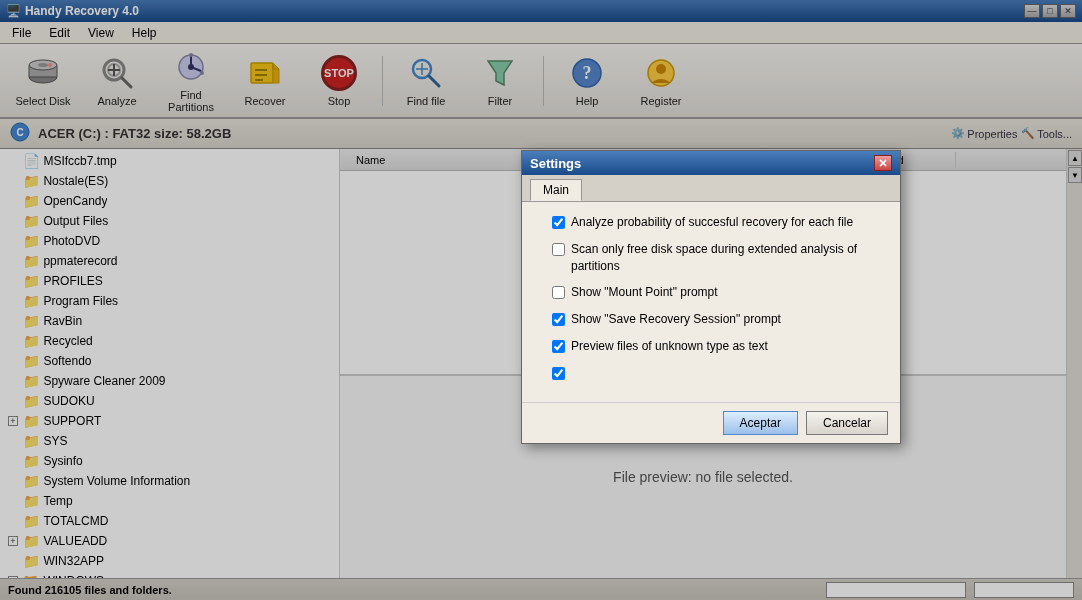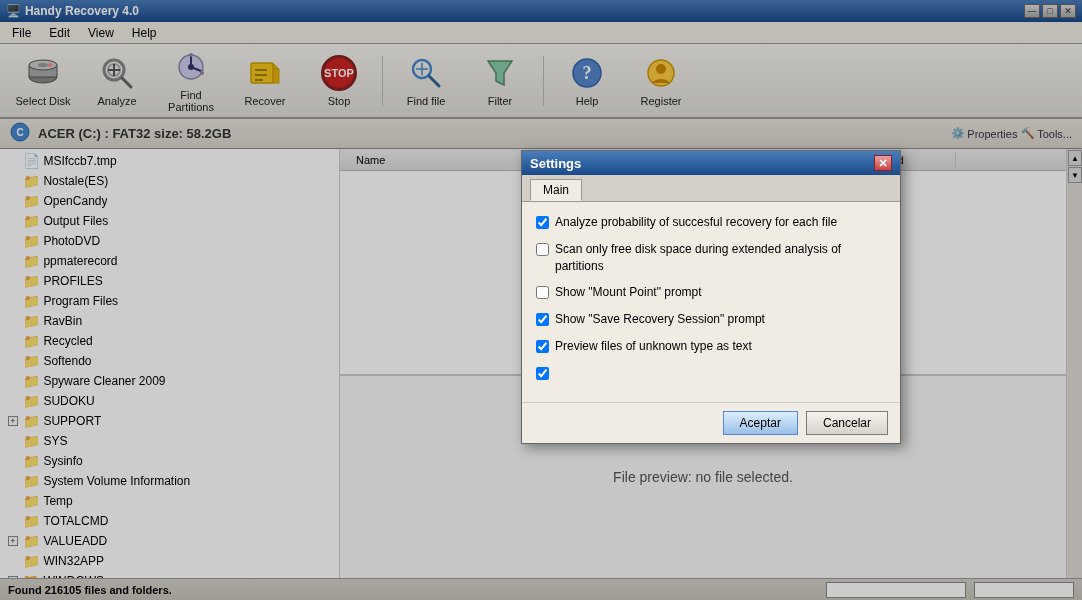--- a/index.html
+++ b/index.html
@@ -60,21 +60,21 @@
 
     
     #dialog-overlay { position: absolute; top: 0; left: 0; width: 1082px; height: 600px; background: rgba(0,0,0,0.2); z-index: 100; display: flex; align-items: flex-start; justify-content: center; padding-top: 150px; padding-left: 340px; }
     #settings-dialog { width: 380px; background: #f0ece4; border: 1px solid #666; box-shadow: 4px 4px 12px rgba(0,0,0,0.4); }
     #dialog-titlebar { background: linear-gradient(to bottom, #4a7ebb, #1a4a8a); color: white; padding: 4px 8px; display: flex; align-items: center; justify-content: space-between; font-size: 13px; font-weight: bold; }
     #dialog-close { background: linear-gradient(to bottom, #e8a0a0, #cc4444); border: 1px solid #882222; color: white; width: 18px; height: 16px; display: flex; align-items: center; justify-content: center; cursor: pointer; font-size: 11px; font-weight: bold; }
     #dialog-tabs { background: #d4d0c8; border-bottom: 1px solid #999; padding: 4px 8px 0; display: flex; }
     .dialog-tab { padding: 3px 12px; border: 1px solid #999; border-bottom: none; background: linear-gradient(to bottom, #f5f3ee, #e0ddd8); cursor: pointer; font-size: 12px; margin-right: 2px; }
     .dialog-tab.active { background: #f0ece4; border-bottom: 1px solid #f0ece4; z-index: 1; position: relative; }
     #dialog-content { padding: 12px 14px; background: #f0ece4; }
-    .checkbox-row { display: flex; align-items: flex-start; gap: 6px; margin-bottom: 10px; }
+    .checkbox-row { display: flex; align-items: flex-start; gap: 6px; margin-bottom: 10px; margin-left: 16px; }
     .checkbox-row input[type="checkbox"] { margin-top: 2px; flex-shrink: 0; cursor: pointer; }
     .checkbox-label { font-size: 12px; line-height: 1.4; cursor: pointer; }
     #dialog-footer { padding: 8px 12px; display: flex; justify-content: flex-end; gap: 8px; background: #f0ece4; border-top: 1px solid #ccc; }
     .dialog-btn { padding: 4px 16px; border: 1px solid #7a7a7a; background: linear-gradient(to bottom, #f5f3ee, #d8d4cc); cursor: pointer; font-size: 12px; }
     .dialog-btn.primary { background: linear-gradient(to bottom, #ddeeff, #9bbfe8); border-color: #5588cc; }
 
     
     .stop-icon { width: 36px; height: 36px; background: #cc2222; border-radius: 50%; display: flex; align-items: center; justify-content: center; color: white; font-size: 11px; font-weight: bold; border: 3px solid #882222; }
 
     

